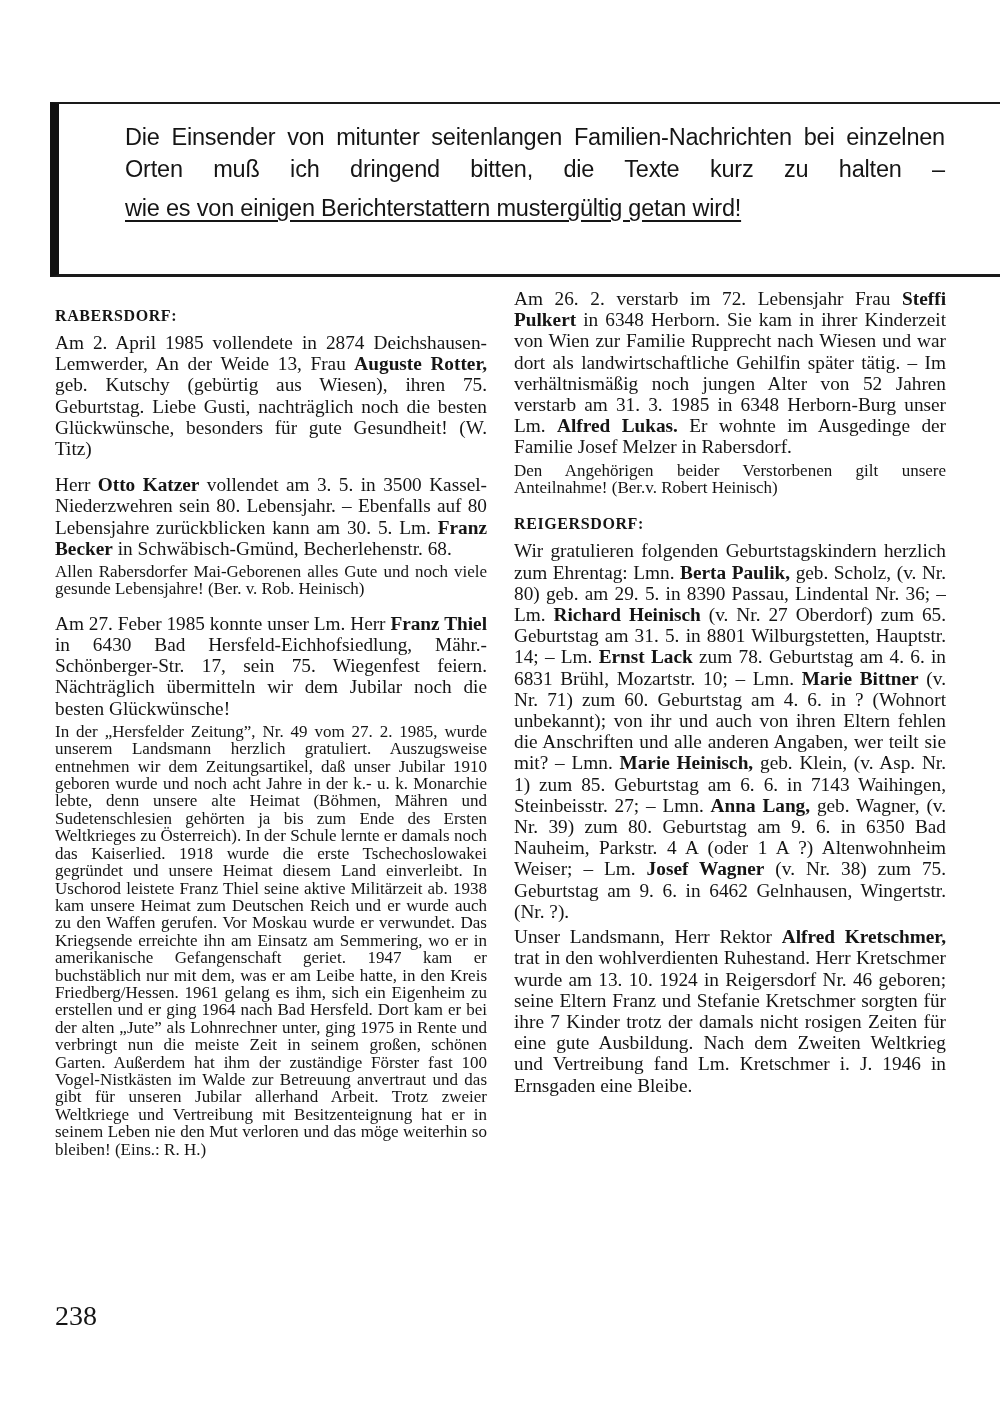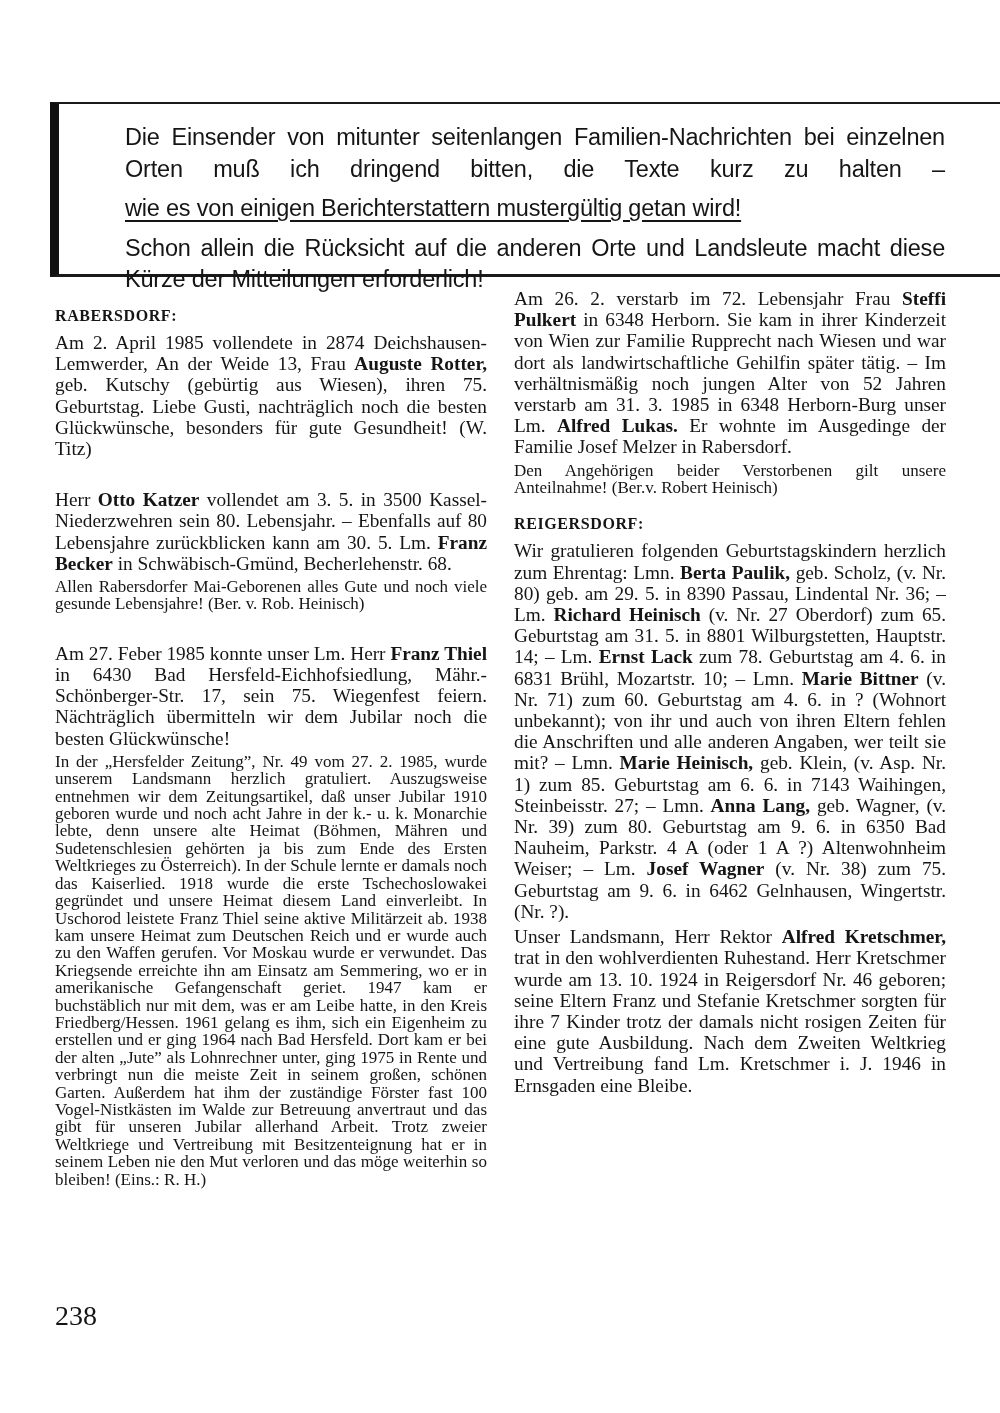--- a/index.html
+++ b/index.html
@@ -15,30 +15,29 @@
   .notice p { margin: 8px; text-align: justify; text-align-last: justify; width: 820px; }
   .notice p.last { text-align-last: left; }
   .notice .strong { font-weight: normal; text-decoration: underline; text-decoration-thickness: 2px; text-underline-offset: 4px; margin-bottom: 8px; }
   .col { position: absolute; top: 288px; font-family: "Liberation Serif", "DejaVu Serif", serif; }
   .col-left { left: 55px; width: 432px; }
   .col-right { left: 514px; width: 432px; }
   .h { font-weight: bold; font-size: 16px; letter-spacing: 0.6px; margin: 16px 0 4px 0; line-height: 24px; }
   .big { font-size: 19.3px; line-height: 21.2px; text-align: justify; margin: 0 0 4px 0; }
   .small { font-size: 17px; line-height: 17.4px; text-align: justify; margin: 0 0 14px 0; }
   .big b, .small b { font-weight: bold; }
-  .sp { margin-top: 30px; }
+  .sp { margin-top: 15px; }
   .pagenum { position: absolute; left: 55px; top: 1300px; font-family: "Liberation Serif", serif; font-size: 28px; }
 </style>
 </head>
 <body>
 
 <div class="notice">
   <p>Die Einsender von mitunter seitenlangen Familien-Nachrichten bei einzelnen Orten muß ich dringend bitten, die Texte kurz zu halten –</p>
   <p class="strong last">wie es von einigen Berichterstattern mustergültig getan wird!</p>
-  <p class="last">Schon allein die Rücksicht auf die anderen Orte und Landsleute macht diese Kürze der Mitteilungen erforderlich!</p>
 </div>
 
 <div class="col col-left">
   <div class="h">RABERSDORF:</div>
   <p class="big"><span>Am 2. April 1985 vollendete in 2874 Deichshausen-Lemwerder, An der Weide 13, Frau </span><b>Auguste Rotter,</b><span> geb. Kutschy (gebürtig aus Wiesen), ihren 75. Geburtstag. Liebe Gusti, nachträglich noch die besten Glückwünsche, besonders für gute Gesundheit!      (W. Titz)</span></p>
   <p class="big sp"><span>Herr </span><b>Otto Katzer</b><span> vollendet am 3. 5. in 3500 Kassel-Niederzwehren sein 80. Lebensjahr. – Ebenfalls auf 80 Lebensjahre zurückblicken kann am 30. 5. Lm. </span><b>Franz Becker</b><span> in Schwäbisch-Gmünd, Becherlehenstr. 68.</span></p>
   <p class="small">Allen Rabersdorfer Mai-Geborenen alles Gute und noch viele gesunde Lebensjahre! (Ber. v. Rob. Heinisch)</p>
   <p class="big sp"><span>Am 27. Feber 1985 konnte unser Lm. Herr </span><b>Franz Thiel</b><span> in 6430 Bad Hersfeld-Eichhofsiedlung, Mähr.-Schönberger-Str. 17, sein 75. Wiegenfest feiern. Nächträglich übermitteln wir dem Jubilar noch die besten Glückwünsche!</span></p>
   <p class="small">In der „Hersfelder Zeitung”, Nr. 49 vom 27. 2. 1985, wurde unserem Landsmann herzlich gratuliert. Auszugsweise entnehmen wir dem Zeitungsartikel, daß unser Jubilar 1910 geboren wurde und noch acht Jahre in der k.- u. k. Monarchie lebte, denn unsere alte Heimat (Böhmen, Mähren und Sudetenschlesien gehörten ja bis zum Ende des Ersten Weltkrieges zu Österreich). In der Schule lernte er damals noch das Kaiserlied. 1918 wurde die erste Tschechoslowakei gegründet und unsere Heimat diesem Land einverleibt. In Uschorod leistete Franz Thiel seine aktive Militärzeit ab. 1938 kam unsere Heimat zum Deutschen Reich und er wurde auch zu den Waffen gerufen. Vor Moskau wurde er verwundet. Das Kriegsende erreichte ihn am Einsatz am Semmering, wo er in amerikanische Gefangenschaft geriet. 1947 kam er buchstäblich nur mit dem, was er am Leibe hatte, in den Kreis Friedberg/Hessen. 1961 gelang es ihm, sich ein Eigenheim zu erstellen und er ging 1964 nach Bad Hersfeld. Dort kam er bei der alten „Jute” als Lohnrechner unter, ging 1975 in Rente und verbringt nun die meiste Zeit in seinem großen, schönen Garten. Außerdem hat ihm der zuständige Förster fast 100 Vogel-Nistkästen im Walde zur Betreuung anvertraut und das gibt für unseren Jubilar allerhand Arbeit. Trotz zweier Weltkriege und Vertreibung mit Besitzenteignung hat er in seinem Leben nie den Mut verloren und das möge weiterhin so bleiben! (Eins.: R. H.)</p>
 </div>

